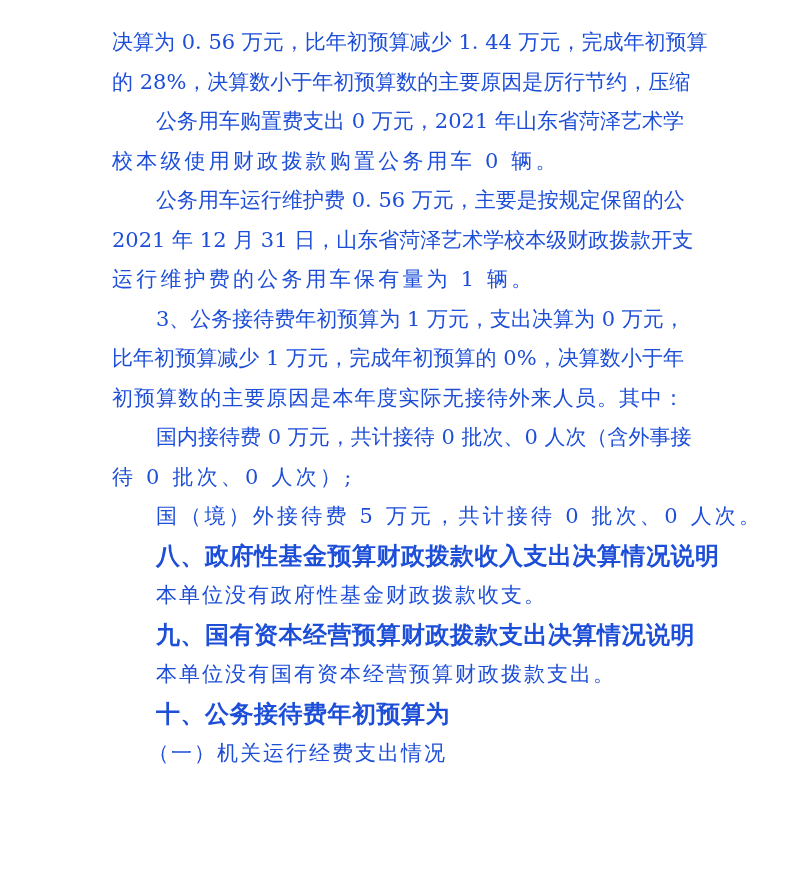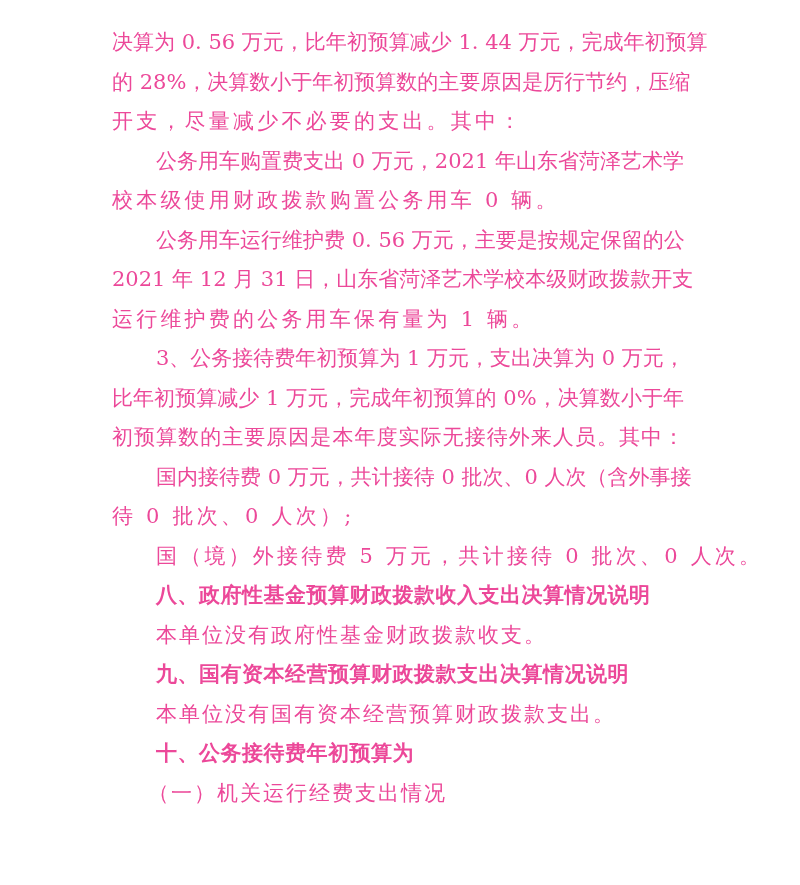--- a/index.html
+++ b/index.html
@@ -1,42 +1,41 @@
 <!DOCTYPE html>
 <html><head>
 <meta charset="utf-8">
 <style>
   html, body { margin: 0; padding: 0; background: #ffffff; }
   body { width: 800px; height: 885px; overflow: hidden; position: relative; }
   .page {
     position: absolute; left: 112px; top: 23px; width: 572px;
     font-family: "DejaVu Serif", "Liberation Serif", serif;
-    font-size: 21px; color: #ec4899;
+    font-size: 21px; color: #1d4ed8;
   }
   .line {
     height: 39.5px; line-height: 39.5px; white-space: nowrap;
     letter-spacing: 3.2px;
   }
   .line.just { text-align: justify; text-align-last: justify; letter-spacing: 0; }
   .indent { padding-left: 44px; }
   .heading {
     font-family: "DejaVu Sans", "Liberation Sans", sans-serif;
-    font-weight: bold; letter-spacing: 0.5px; font-size: 21px;
+    font-weight: bold; letter-spacing: 0.5px; font-size: 24px;
   }
   .sub { letter-spacing: 2px; }
 </style>
 </head>
 <body>
 
 <div class="page">
 
   <div>
     <div class="line just">决算为 0. 56 万元，比年初预算减少 1. 44 万元，完成年初预算</div>
     <div class="line just">的 28%，决算数小于年初预算数的主要原因是厉行节约，压缩</div>
-    <div class="line">开支，尽量减少不必要的支出。其中：</div>
   </div>
 
   <div>
     <div class="line just indent">公务用车购置费支出 0 万元，2021 年山东省菏泽艺术学</div>
     <div class="line">校本级使用财政拨款购置公务用车 0 辆。</div>
   </div>
 
   <div>
     <div class="line just indent">公务用车运行维护费 0. 56 万元，主要是按规定保留的公</div>
     <div class="line just">2021 年 12 月 31 日，山东省菏泽艺术学校本级财政拨款开支</div>

